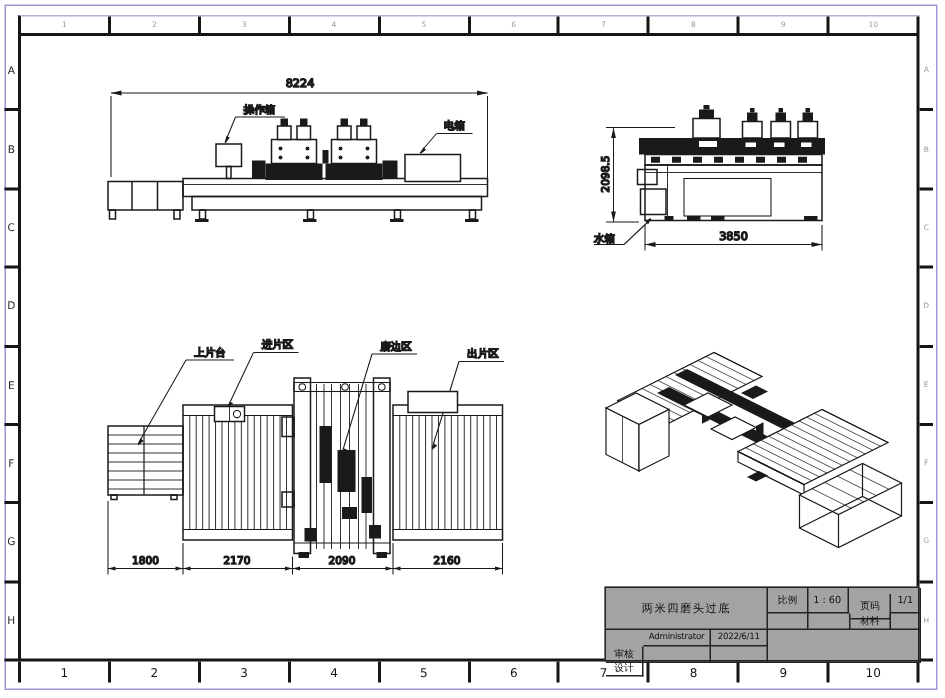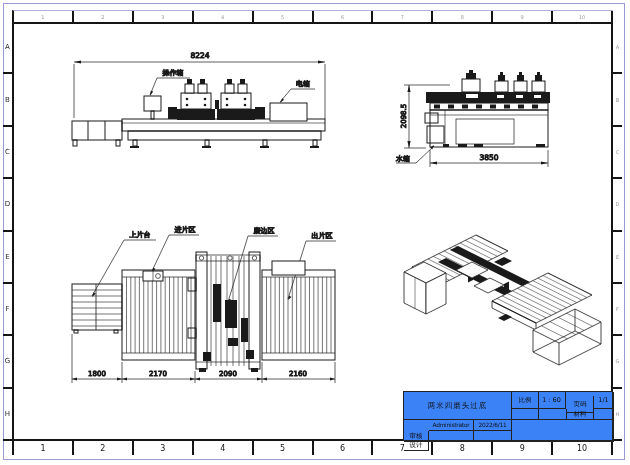--- a/index.html
+++ b/index.html
@@ -22,21 +22,21 @@
   .zone-left .zc { flex:1; border-bottom:2px solid #151515; font-size:7px; color:#2a2a2a;
     display:flex; align-items:center; justify-content:center; }
   .zone-right { left:613px; top:22px; width:9px; height:419px; flex-direction:column; }
   .zone-right .zc { flex:1; border-bottom:2px solid #151515; font-size:5px; color:#9a9a9a;
     display:flex; align-items:center; justify-content:center; }
   .drawing { position:absolute; left:0; top:0; width:630px; height:465px; pointer-events:none; }
   .drawing text { font-family:"DejaVu Sans","Liberation Sans",sans-serif; fill:#1a1a1a; }
   .t7 { font-size:7px; } .t75 { font-size:7.5px; }
   
   .tb { position:absolute; left:403px; top:391px; width:210px; height:50px;
-    border:1px solid #222; box-sizing:border-box; background:#3b82f6; }
+    border:1px solid #222; box-sizing:border-box; background:#a3a3a3; }
   .tb .cell { position:absolute; box-sizing:border-box; border-right:1px solid #222; border-bottom:1px solid #222;
     display:flex; align-items:center; justify-content:center; font-size:6.5px; color:#111; overflow:hidden; white-space:nowrap; }
   .tb .title { font-size:7.5px; letter-spacing:1px; }
   .tb .small { font-size:5.8px; letter-spacing:-0.2px; }
 </style>
 </head>
 <body>
 
 <div class="canvas">
 

